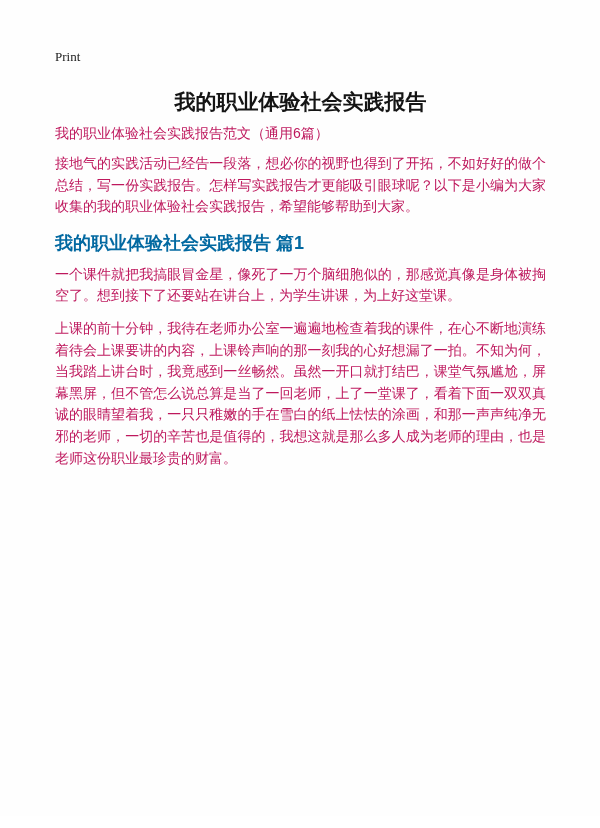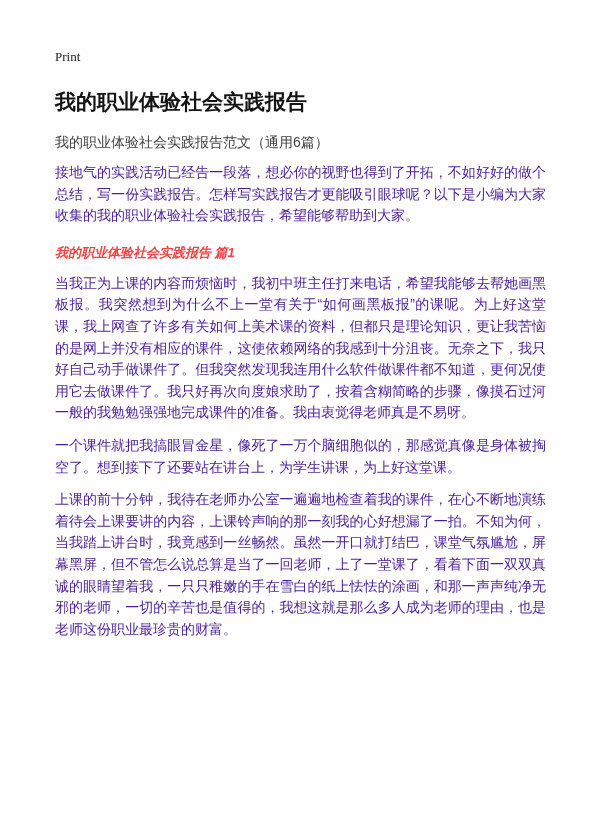--- a/index.html
+++ b/index.html
@@ -23,62 +23,60 @@
     font-family: "Liberation Serif", "DejaVu Serif", serif;
     font-size: 13px;
     line-height: 16px;
     color: #1b1b1b;
     text-decoration: none;
     cursor: pointer;
   }
   .doc-title {
     font-size: 21px;
     font-weight: 700;
-    text-align: left;
+    text-align: center;
     margin: 23px 0 0 0;
     color: #141414;
   }
   .doc-subtitle {
     font-size: 14px;
     line-height: 20px;
-    margin-top: 16px;
-    color: #404040;
+    margin-top: 7px;
+    color: #be185d;
   }
   .para {
     font-size: 14px;
     line-height: 21.6px;
     text-align: justify;
     margin: 10px 0 11px 0;
-    color: #4c1d95;
+    color: #be185d;
   }
   .section-heading {
-    font-size: 13px;
+    font-size: 18px;
     font-weight: 700;
     line-height: 21px;
     margin: 15px 0 9px 0;
-    color: #ef4444;
-    font-style: italic;
+    color: #0369a1;
   }
 </style>
 </head>
 <body>
 
 <div class="page">
 
   <a class="print-link">Print</a>
 
   <h1 class="doc-title">我的职业体验社会实践报告</h1>
 
   <div class="doc-subtitle">我的职业体验社会实践报告范文（通用6篇）</div>
 
   <p class="para">接地气的实践活动已经告一段落，想必你的视野也得到了开拓，不如好好的做个总结，写一份实践报告。怎样写实践报告才更能吸引眼球呢？以下是小编为大家收集的我的职业体验社会实践报告，希望能够帮助到大家。</p>
 
   <h2 class="section-heading">我的职业体验社会实践报告 篇1</h2>
 
 
 
-  <p class="para">当我正为上课的内容而烦恼时，我初中班主任打来电话，希望我能够去帮她画黑板报。我突然想到为什么不上一堂有关于“如何画黑板报”的课呢。为上好这堂课，我上网查了许多有关如何上美术课的资料，但都只是理论知识，更让我苦恼的是网上并没有相应的课件，这使依赖网络的我感到十分沮丧。无奈之下，我只好自己动手做课件了。但我突然发现我连用什么软件做课件都不知道，更何况使用它去做课件了。我只好再次向度娘求助了，按着含糊简略的步骤，像摸石过河一般的我勉勉强强地完成课件的准备。我由衷觉得老师真是不易呀。</p>
 
   <p class="para">一个课件就把我搞眼冒金星，像死了一万个脑细胞似的，那感觉真像是身体被掏空了。想到接下了还要站在讲台上，为学生讲课，为上好这堂课。</p>
 
   <p class="para">上课的前十分钟，我待在老师办公室一遍遍地检查着我的课件，在心不断地演练着待会上课要讲的内容，上课铃声响的那一刻我的心好想漏了一拍。不知为何，当我踏上讲台时，我竟感到一丝畅然。虽然一开口就打结巴，课堂气氛尴尬，屏幕黑屏，但不管怎么说总算是当了一回老师，上了一堂课了，看着下面一双双真诚的眼睛望着我，一只只稚嫩的手在雪白的纸上怯怯的涂画，和那一声声纯净无邪的老师，一切的辛苦也是值得的，我想这就是那么多人成为老师的理由，也是老师这份职业最珍贵的财富。</p>
 
 </div>
 
 </body></html>

